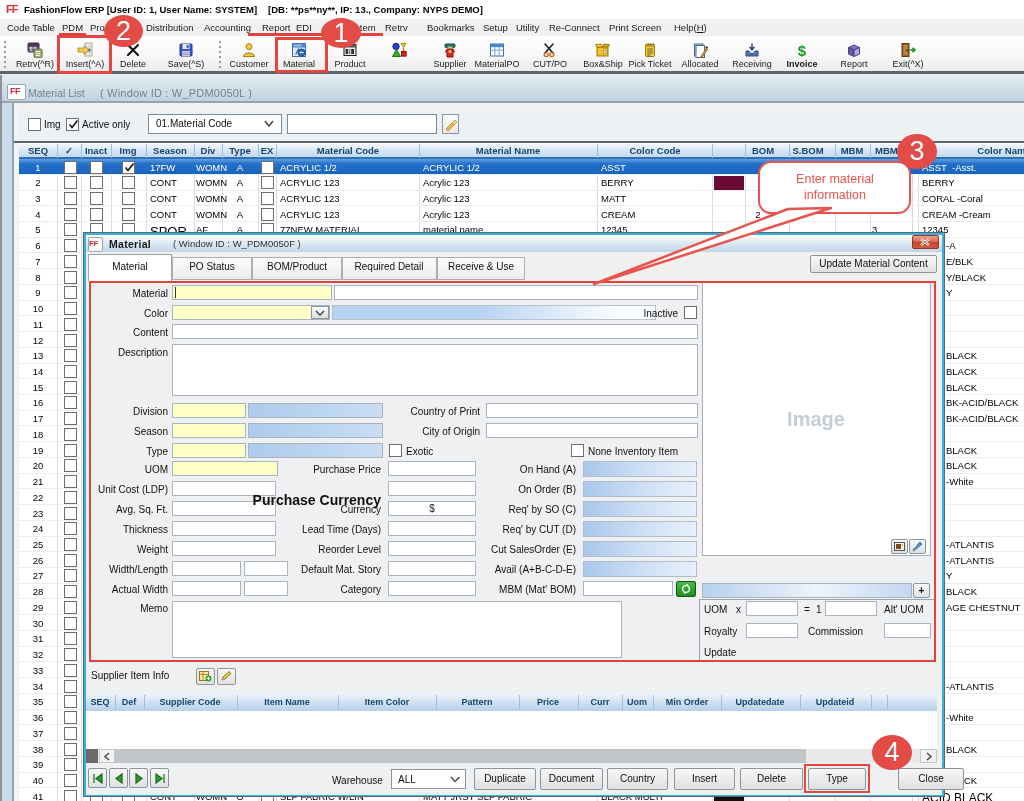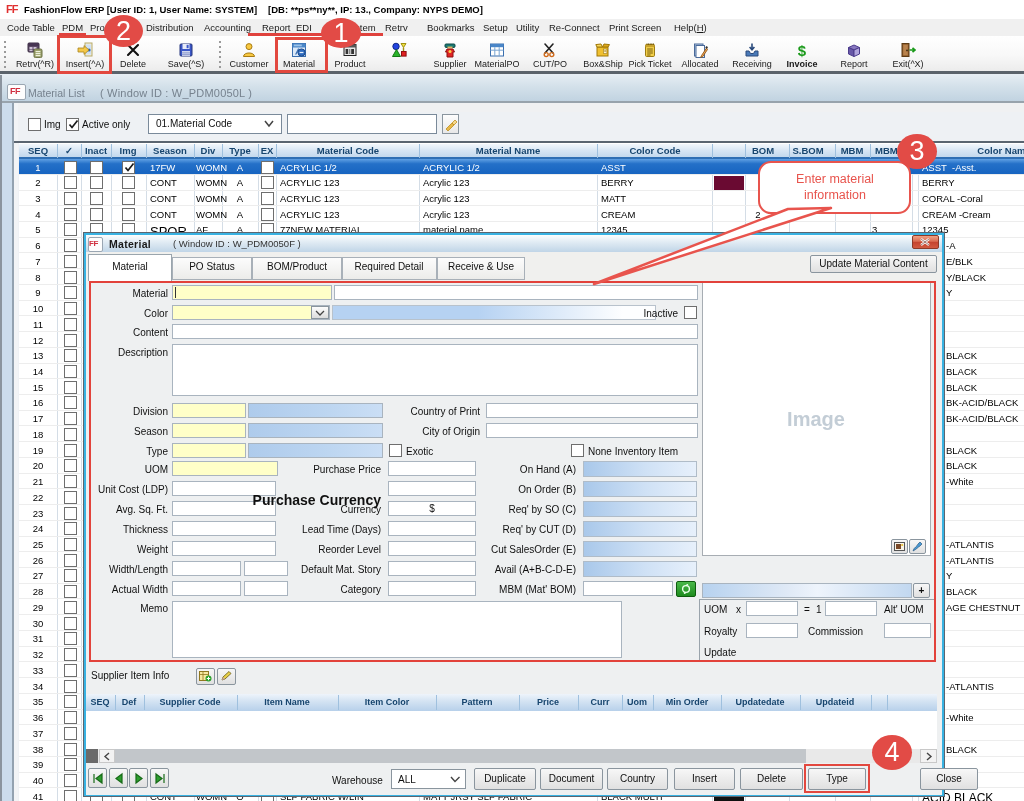--- a/index.html
+++ b/index.html
@@ -710,21 +710,21 @@
 <div class="t" style="left:398px;top:774px;font-size:10px;color:#101010;font-weight:normal;">ALL</div>
 <svg class="a" style="left:450px;top:776px" width="11" height="7">
     <path d="M1 1 L5 5.5 L9.5 1" stroke="#444" stroke-width="1.4" fill="none"></path>
   </svg>
 <div class="btn" style="left:474px;top:768px;width:62px;height:22px;line-height:20px;">Duplicate</div>
 <div class="btn" style="left:540px;top:768px;width:63px;height:22px;line-height:20px;">Document</div>
 <div class="btn" style="left:607px;top:768px;width:61px;height:22px;line-height:20px;">Country</div>
 <div class="btn" style="left:674px;top:768px;width:61px;height:22px;line-height:20px;">Insert</div>
 <div class="btn" style="left:740px;top:768px;width:63px;height:22px;line-height:20px;">Delete</div>
 <div class="btn" style="left:808px;top:768px;width:58px;height:22px;line-height:20px;">Type</div>
-<div class="btn" style="left:920px;top:768px;width:58px;height:22px;line-height:20px;">Close</div>
+<div class="btn" style="left:898px;top:768px;width:66px;height:22px;line-height:20px;">Close</div>
 <div class="a" style="left:57px;top:35px;width:55px;height:39px;border:3.5px solid #e2483f;box-sizing:border-box;"></div>
 <div class="a" style="left:275px;top:37px;width:53px;height:36px;border:3.5px solid #e2483f;box-sizing:border-box;"></div>
 <div class="a" style="left:59px;top:33px;width:27px;height:3px;background:#e0423d;"></div>
 <div class="a" style="left:248px;top:33px;width:135px;height:3px;background:#e0423d;"></div>
 <div class="a" style="left:89px;top:281px;width:847px;height:381px;border:2.5px solid #e2423b;box-sizing:border-box;"></div>
 <div class="a" style="left:804px;top:764px;width:66px;height:29px;border:2.5px solid #e2483f;box-sizing:border-box;"></div>
 <div class="a" style="left:758px;top:161px;width:153px;height:53px;background:#fff;border:2.5px solid #e8544d;border-radius:13px;box-sizing:border-box;"></div>
 <svg class="a" style="left:560px;top:195px" width="290" height="95" viewBox="0 0 290 95">
     <polygon points="228,14 271,13 34,89" fill="#ffffff" stroke="#e8544d" stroke-width="2.5" stroke-linejoin="round"></polygon>
   </svg>

